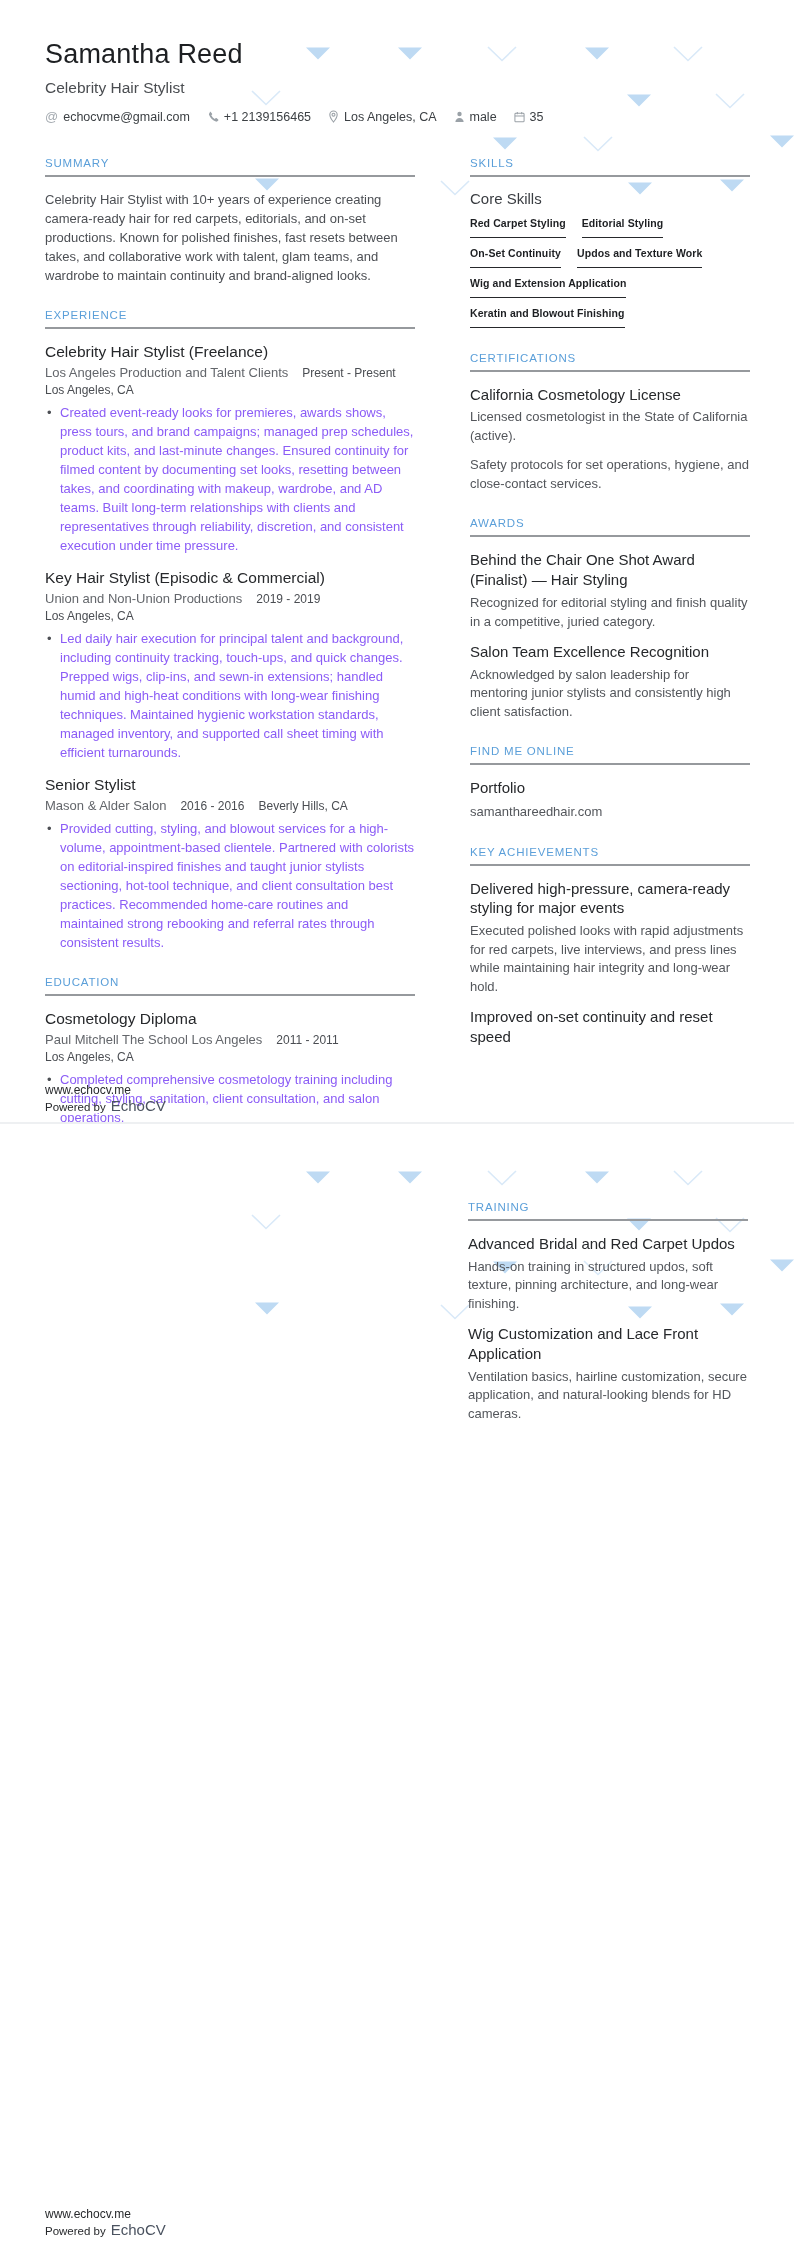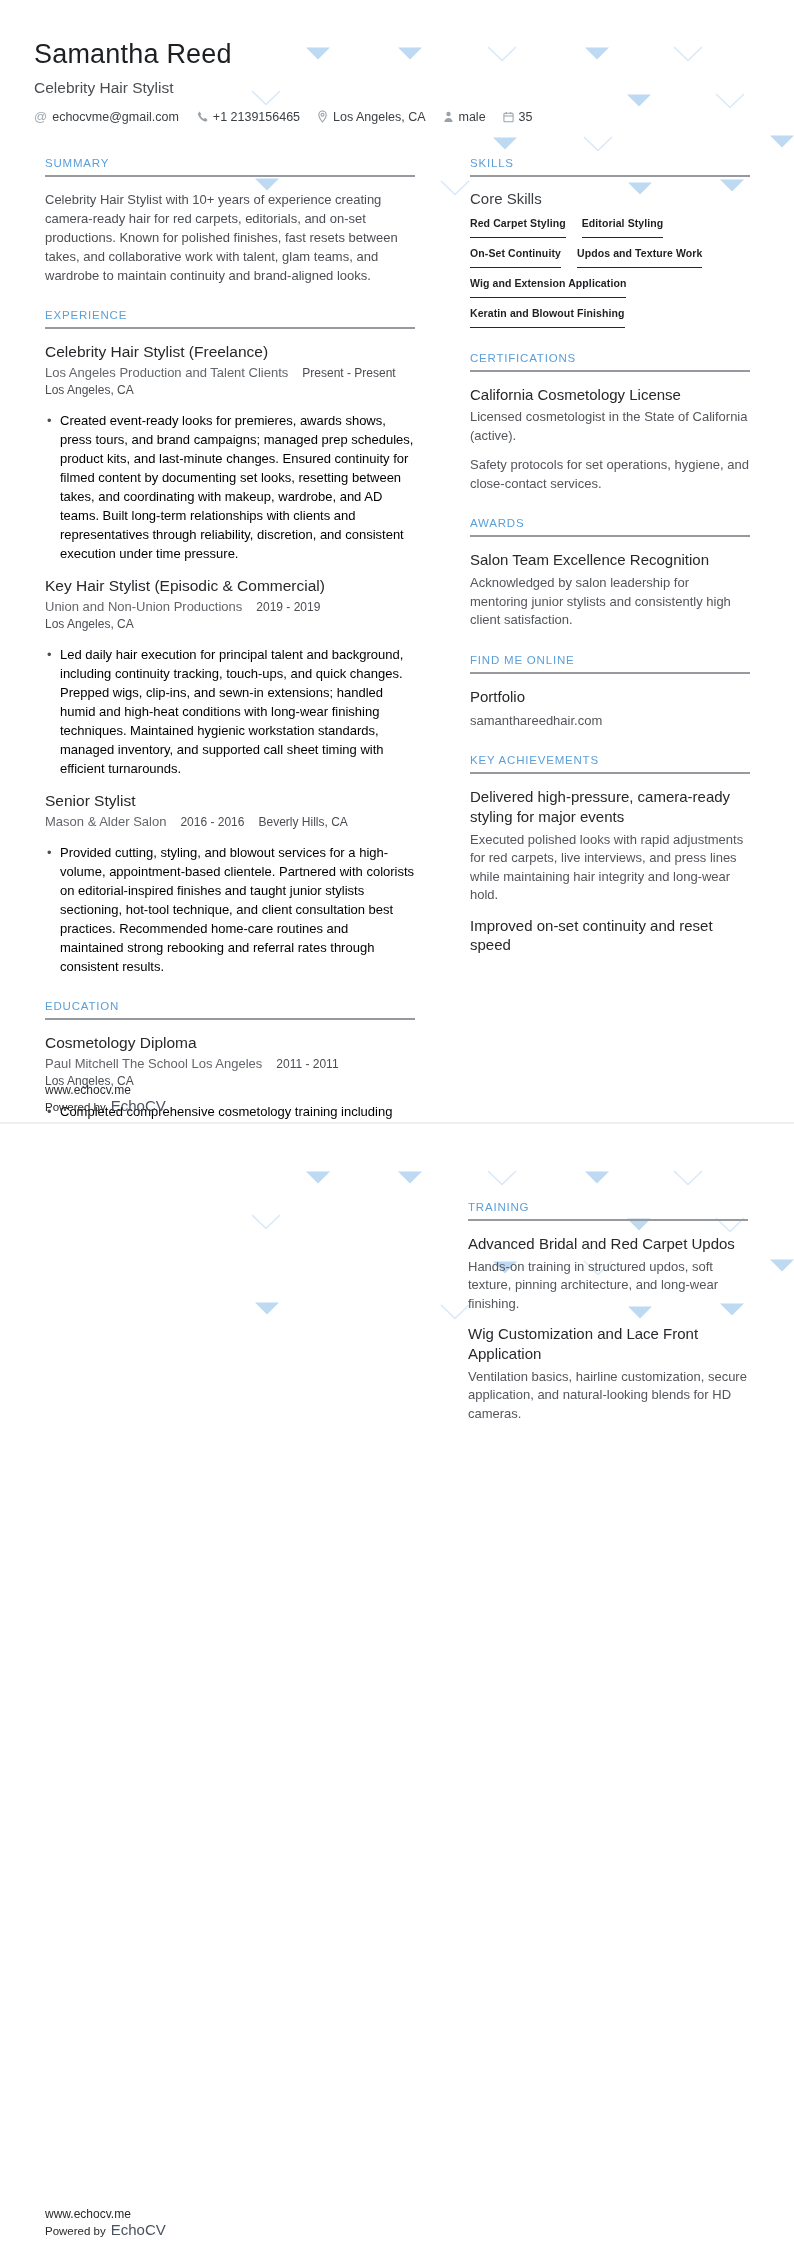--- a/index.html
+++ b/index.html
@@ -4,21 +4,21 @@
 <style>
   html,body{margin:0;padding:0;background:#eef0f2;}
   body{width:794px;font-family:"Liberation Sans","DejaVu Sans",sans-serif;-webkit-font-smoothing:antialiased;}
   .canvas{width:794px;height:2246px;overflow:hidden;}
   .page{position:relative;width:794px;height:1122px;background:#ffffff;overflow:hidden;}
   .page + .page{margin-top:2px;}
   .content{position:relative;z-index:1;}
   
   .wm{position:absolute;z-index:0;pointer-events:none;}
   
-  header{padding:40px 45px 0 34px;}
+  header{padding:40px 45px 0 45px;}
   .name{font-size:27px;font-weight:400;color:#1d1f22;letter-spacing:.2px;line-height:1.1;}
   .job-subtitle{font-size:15.5px;color:#4a4d51;margin-top:9px;}
   .contact{margin-top:13px;display:flex;align-items:center;gap:17px;font-size:12.5px;color:#3c4044;}
   .citem{display:flex;align-items:center;gap:5px;}
   .cicon{color:#a5abb1;font-size:13px;line-height:1;display:inline-flex;}
   .cicon svg{display:block;}
   
   .cols{display:flex;padding:0 44px 0 45px;margin-top:33px;}
   .col-left{width:370px;margin-right:55px;flex:none;}
   .col-right{width:280px;flex:none;}
@@ -27,21 +27,21 @@
   .sec{margin-bottom:24px;}
   .sec-head{font-size:11.5px;letter-spacing:.8px;color:var(--accent,#5b9fd9);font-weight:400;}
   .sec-rule{height:2px;background:var(--rule,#96999d);margin-top:6px;margin-bottom:13px;}
   .body-text{font-size:13px;line-height:19px;color:#4c4f54;}
   
   .xitem{margin-bottom:13px;}
   .xtitle{font-size:15.5px;color:#26282b;line-height:1.3;}
   .meta{display:flex;flex-wrap:wrap;column-gap:14px;row-gap:3px;align-items:baseline;margin-top:3px;}
   .org{font-size:13px;color:#63666b;}
   .dates,.loc{font-size:12px;color:#4a4d52;}
-  .bullet{position:relative;padding-left:15px;font-size:13px;line-height:19px;color:#000000;margin-top:14px;}
+  .bullet{position:relative;padding-left:15px;font-size:13px;line-height:19px;color:#8b5cf6;margin-top:6px;}
   .bullet::before{content:"\2022";position:absolute;left:2px;color:#4c4f54;}
   
   .ritem{margin-bottom:11px;}
   .rtitle{font-size:15px;color:#26282b;line-height:1.32;margin-bottom:4px;}
   .rdesc{font-size:13px;line-height:18.5px;color:#53565b;}
   .rlink{font-size:13px;line-height:18.5px;color:#53565b;text-decoration:none;}
   .skills-group{font-size:15px;color:#3a3d42;margin-bottom:10px;}
   .chips{display:flex;flex-wrap:wrap;column-gap:16px;row-gap:9px;}
   .chip{font-size:10.5px;font-weight:700;color:#1d1f22;letter-spacing:.1px;border-bottom:1.5px solid #26282b;padding-bottom:8px;}
   
@@ -192,20 +192,24 @@
             </div>
             <div class="ritem">
               <div class="rdesc">Safety protocols for set operations, hygiene, and close-contact services.</div>
             </div>
           </div>
 
           <div class="sec">
             <div class="sec-head">AWARDS</div>
             <div class="sec-rule"></div>
             <div class="ritem">
+              <div class="rtitle">Behind the Chair One Shot Award (Finalist) — Hair Styling</div>
+              <div class="rdesc">Recognized for editorial styling and finish quality in a competitive, juried category.</div>
+            </div>
+            <div class="ritem">
               <div class="rtitle">Salon Team Excellence Recognition</div>
               <div class="rdesc">Acknowledged by salon leadership for mentoring junior stylists and consistently high client satisfaction.</div>
             </div>
           </div>
 
           <div class="sec">
             <div class="sec-head">FIND ME ONLINE</div>
             <div class="sec-rule"></div>
             <div class="ritem">
               <div class="rtitle">Portfolio</div>

